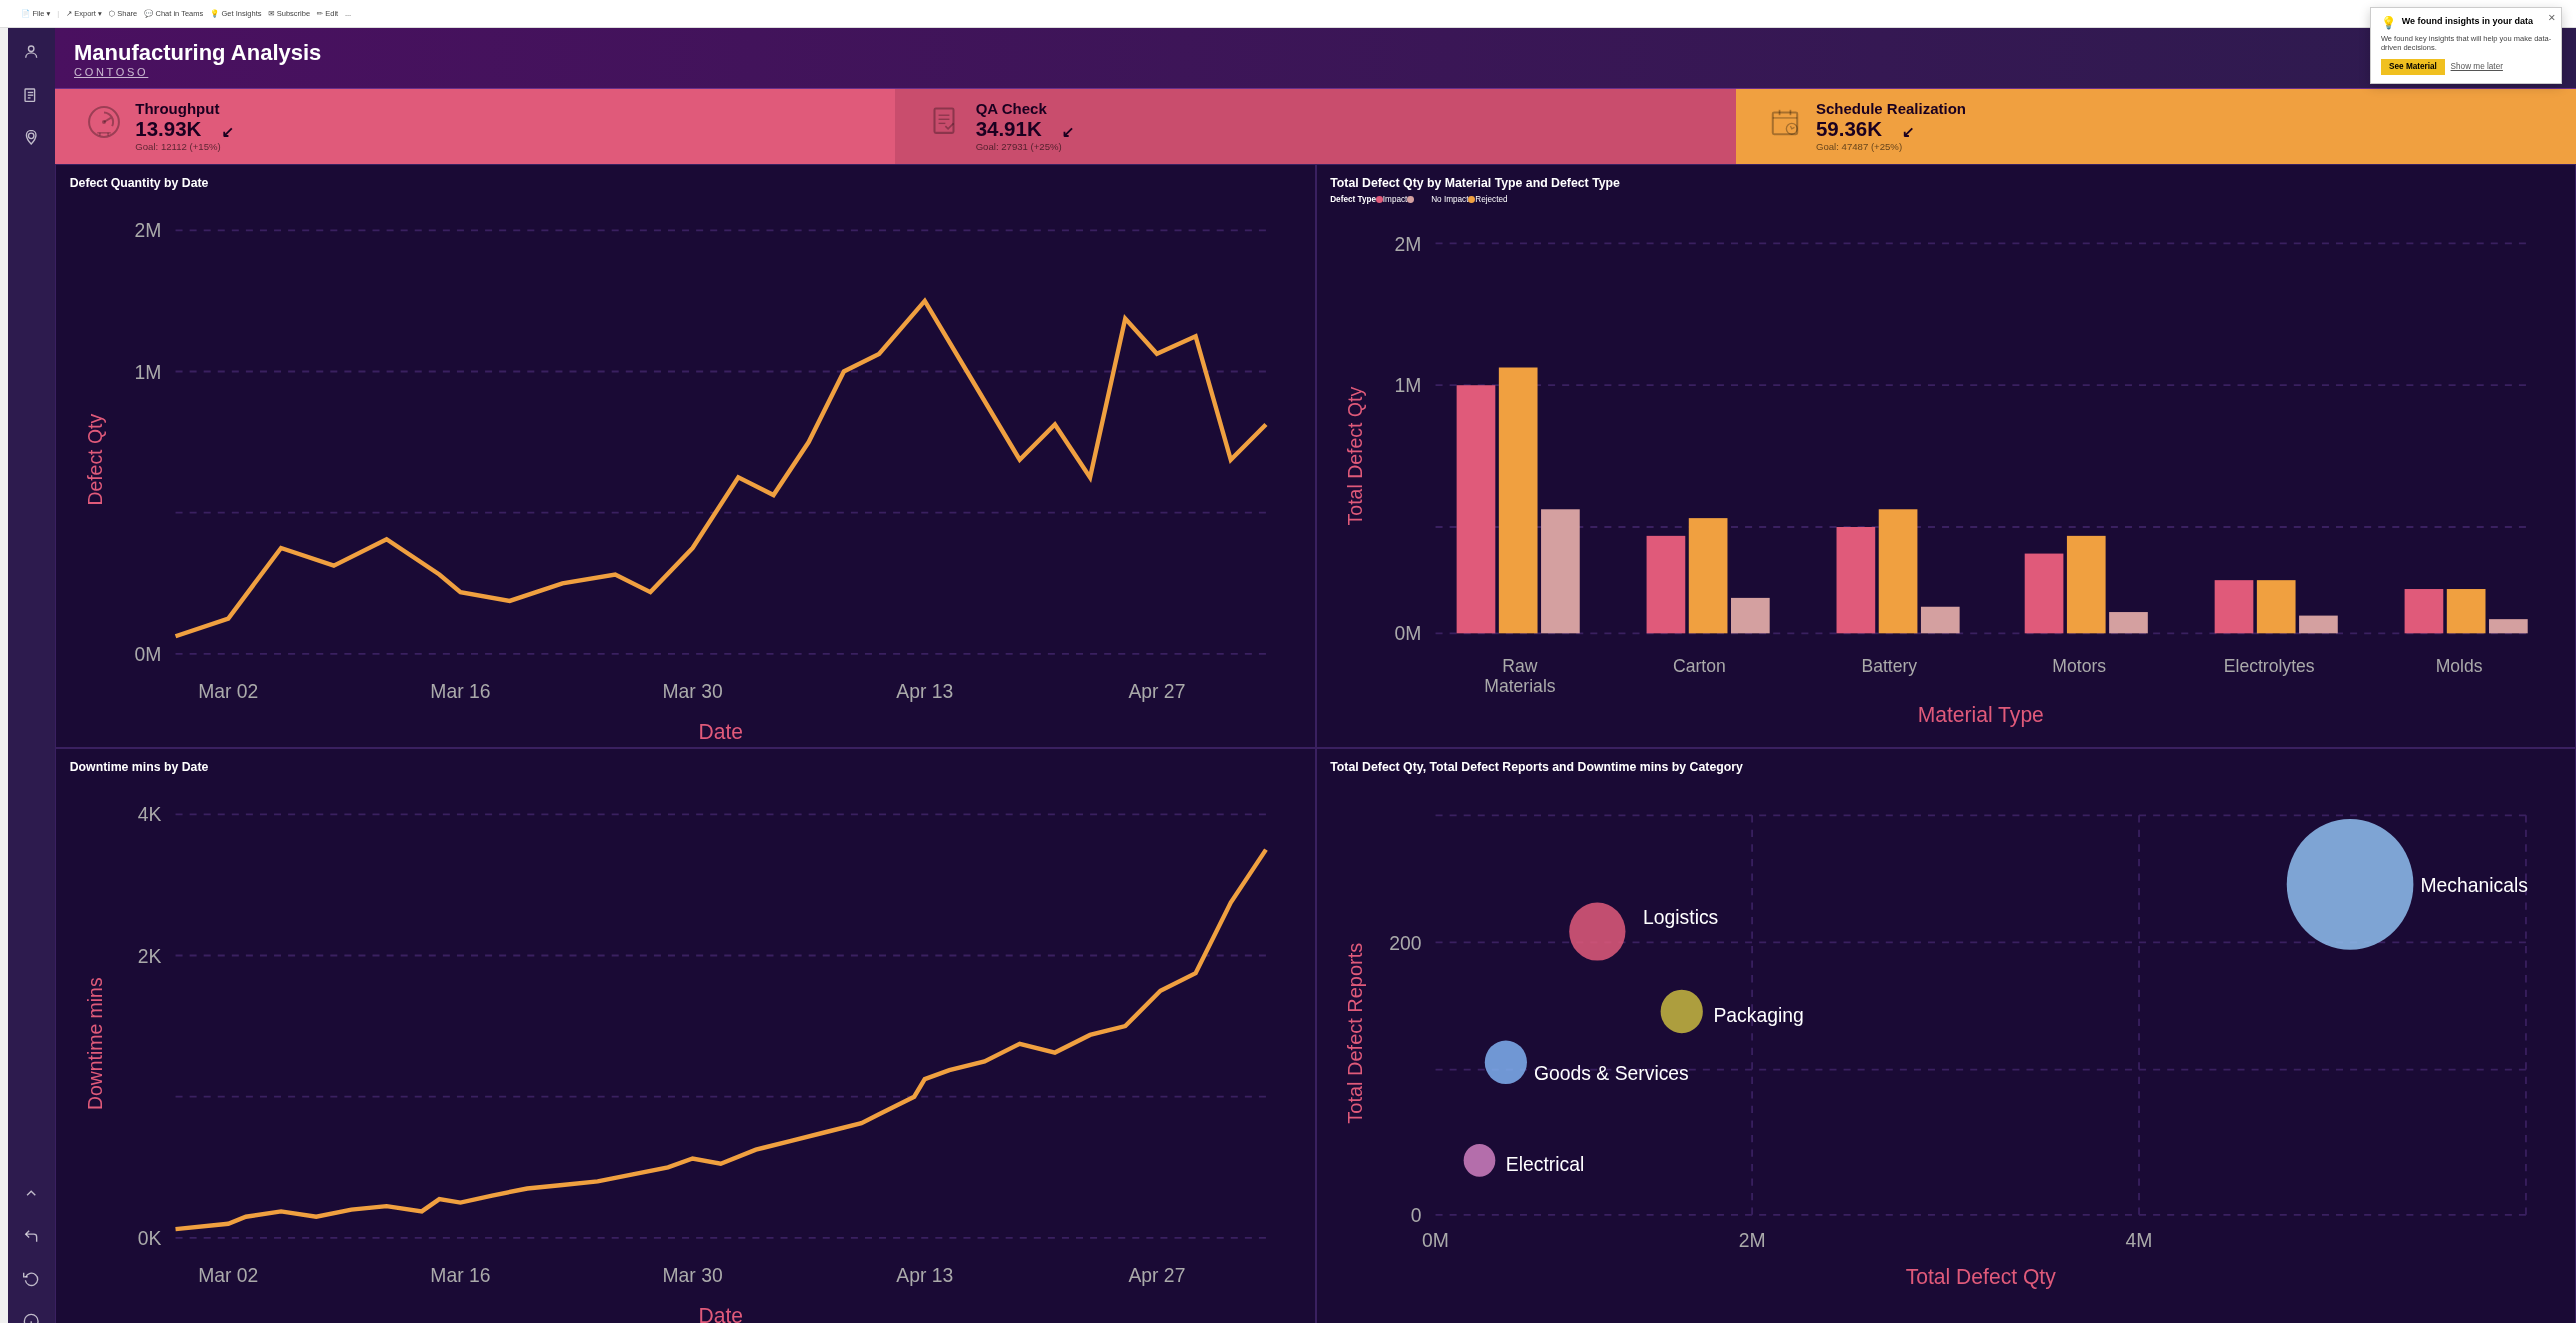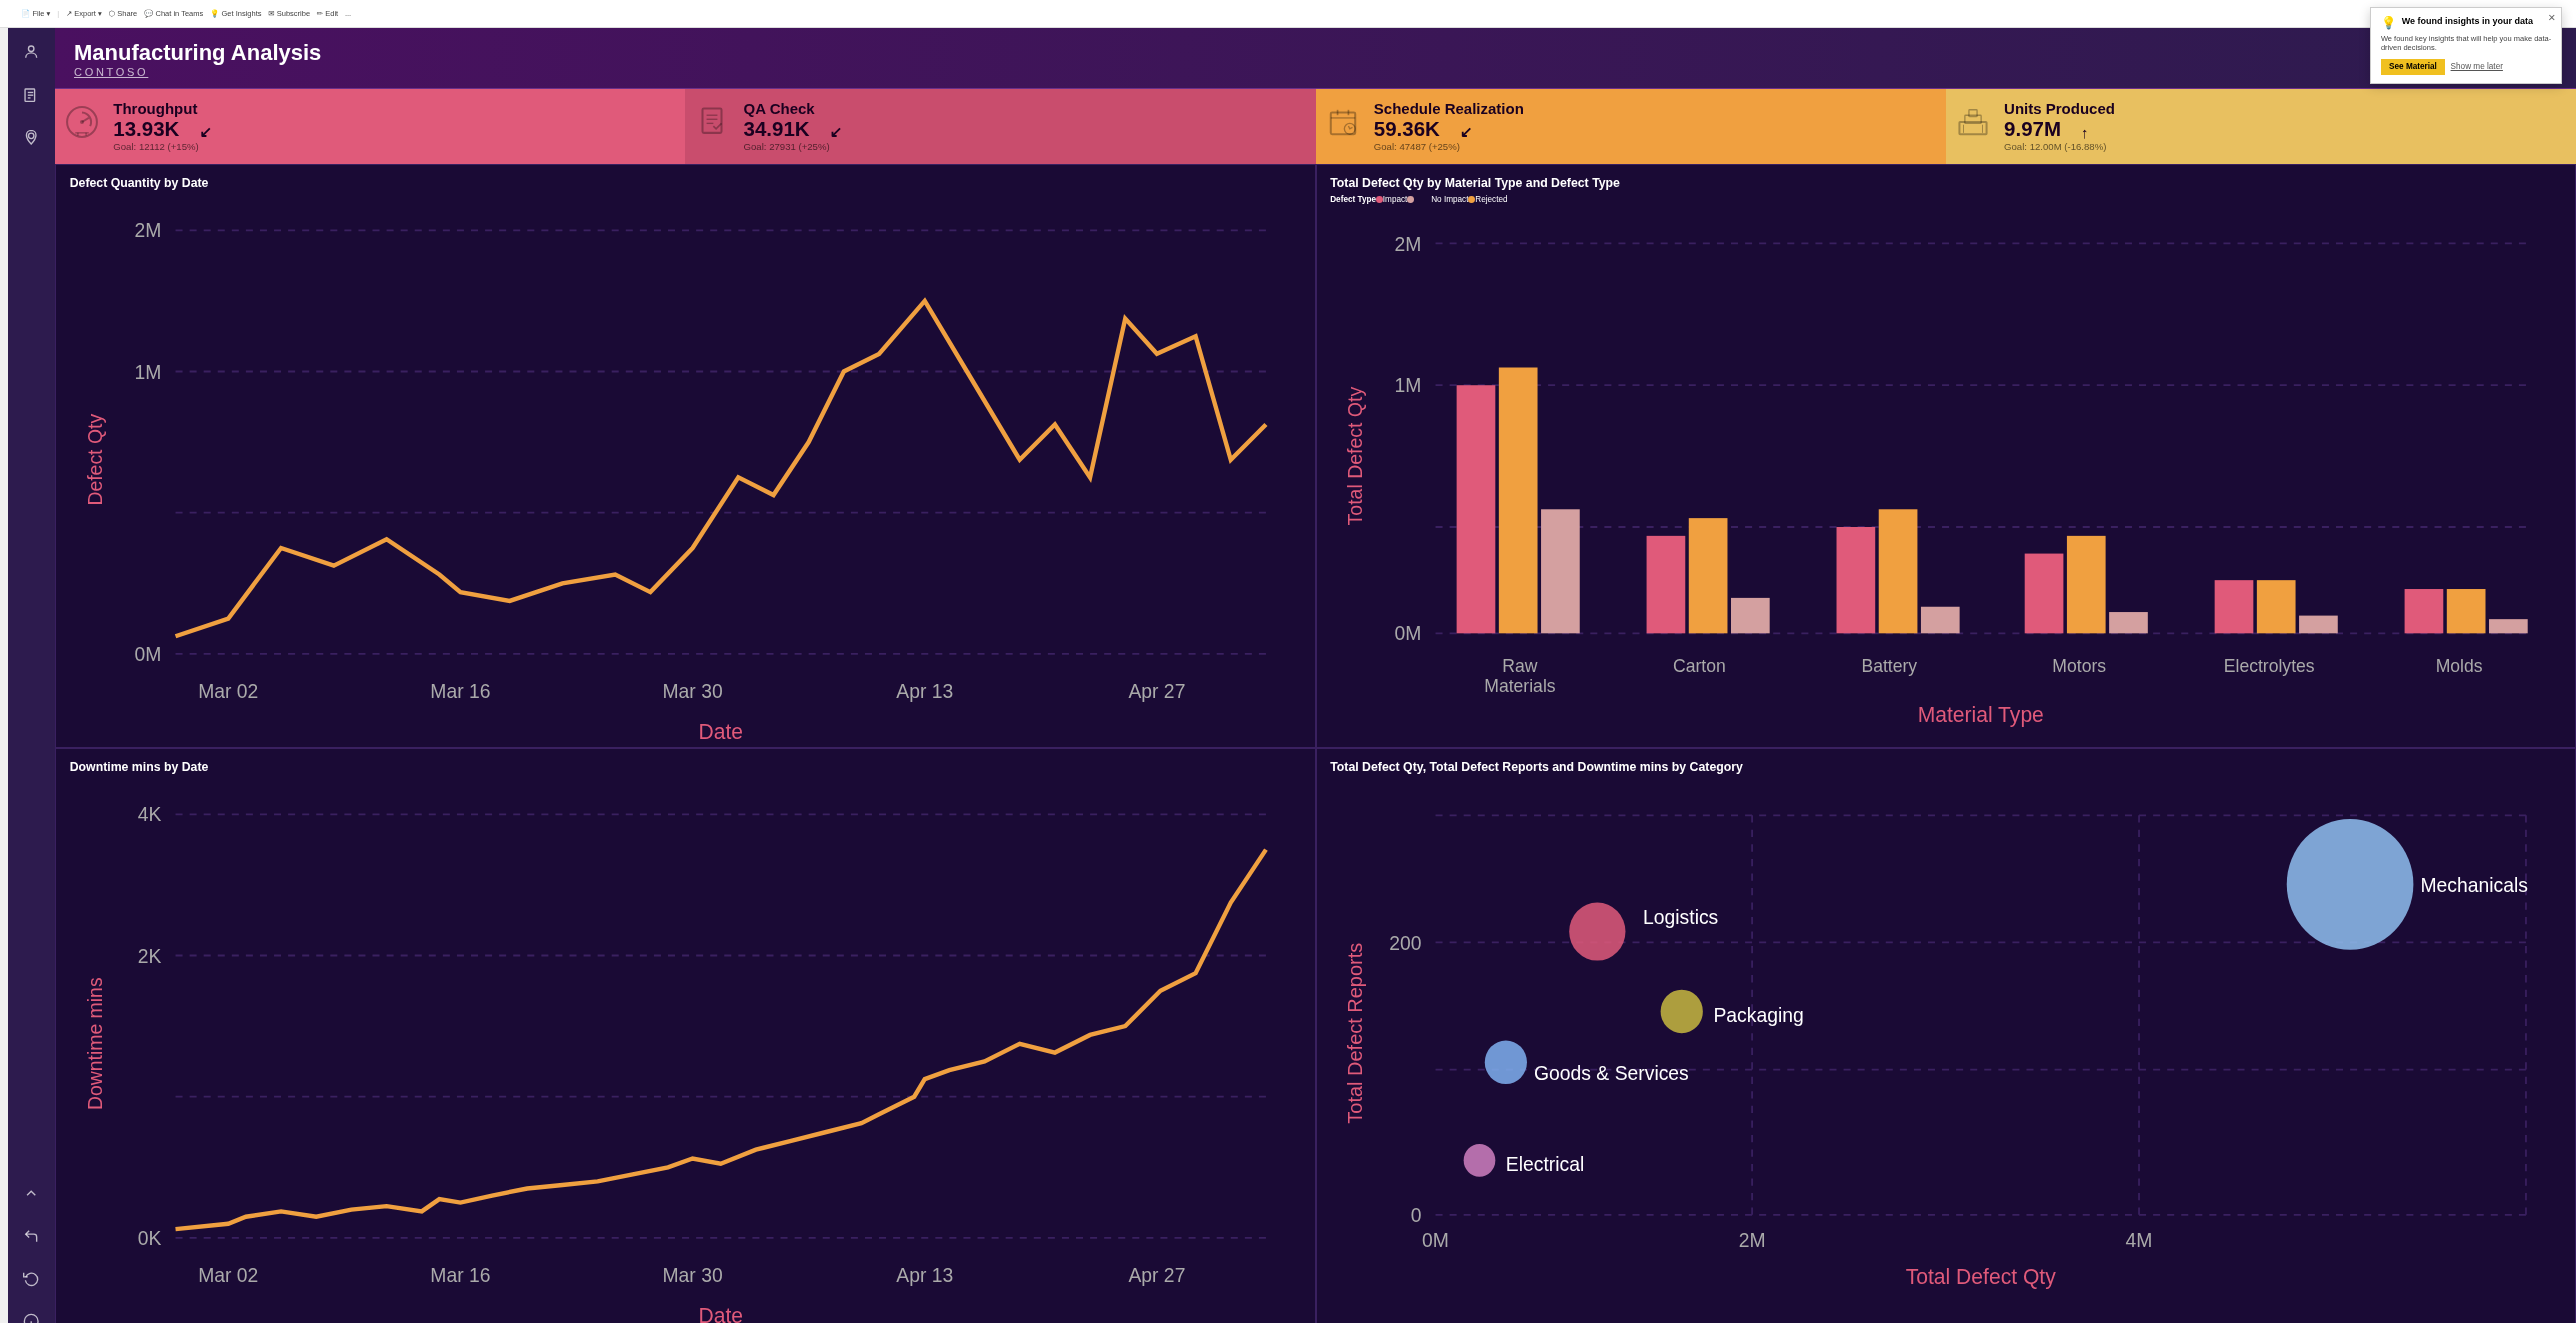--- a/index.html
+++ b/index.html
@@ -66,21 +66,21 @@
 
     .kpi-row {
       display: flex;
       height: 75px;
       flex-shrink: 0;
     }
     .kpi-card {
       flex: 1;
       display: flex;
       align-items: center;
-      padding: 0 8px;
+      padding: 0 30px;
       gap: 12.3px;
     }
     .kpi-card-1 { background: #e05a7a; }
     .kpi-card-2 { background: #c94d6d; }
     .kpi-card-3 { background: #f0a040; }
     .kpi-card-4 { background: #e8c060; }
     .kpi-icon { font-size: 36px; color: rgba(0,0,0,0.25); flex-shrink: 0; }
     .kpi-content {}
     .kpi-label { font-size: 15px; font-weight: 600; color: #1a0020; }
     .kpi-value { font-size: 20.5px; font-weight: 700; color: #1a0020; display: flex; align-items: flex-end; gap: 20px; }
@@ -305,39 +305,20 @@
         <div class="kpi-content">
           <div class="kpi-label">Schedule Realization</div>
           <div class="kpi-value">
             <span>59.36K</span>
             <span class="kpi-arrow">↙</span>
           </div>
           <div class="kpi-goal">Goal: 47487 (+25%)</div>
         </div>
       </div>
 
-      <div class="kpi-card kpi-card-4">
-        <div class="kpi-icon">
-          <svg width="38" height="38" viewBox="0 0 56 56" fill="none">
-              <rect x="8" y="28" width="40" height="18" rx="1" stroke="rgba(0,0,0,0.3)" stroke-width="3"></rect>
-              <rect x="16" y="18" width="24" height="12" rx="1" stroke="rgba(0,0,0,0.3)" stroke-width="2"></rect>
-              <rect x="22" y="10" width="12" height="10" rx="1" stroke="rgba(0,0,0,0.3)" stroke-width="2"></rect>
-              <line x1="14" y1="32" x2="14" y2="44" stroke="rgba(0,0,0,0.3)" stroke-width="1.5"></line>
-              <line x1="42" y1="32" x2="42" y2="44" stroke="rgba(0,0,0,0.3)" stroke-width="1.5"></line>
-            </svg>
-        </div>
-        <div class="kpi-content">
-          <div class="kpi-label">Units Produced</div>
-          <div class="kpi-value">
-            <span>9.97M</span>
-            <span class="kpi-arrow">↑</span>
-          </div>
-          <div class="kpi-goal">Goal: 12.00M (-16.88%)</div>
-        </div>
-      </div>
     </div>
 
     <div class="charts-area">
 
       <div class="chart-panel">
         <div class="chart-title">Defect Quantity by Date</div>
         <div class="chart-svg-container">
           <svg width="100%" height="100%" viewBox="0 0 700 320" preserveAspectRatio="none">
 
             <line x1="60" y1="20" x2="680" y2="20" stroke="#3a2060" stroke-width="1" stroke-dasharray="4,4"></line>

